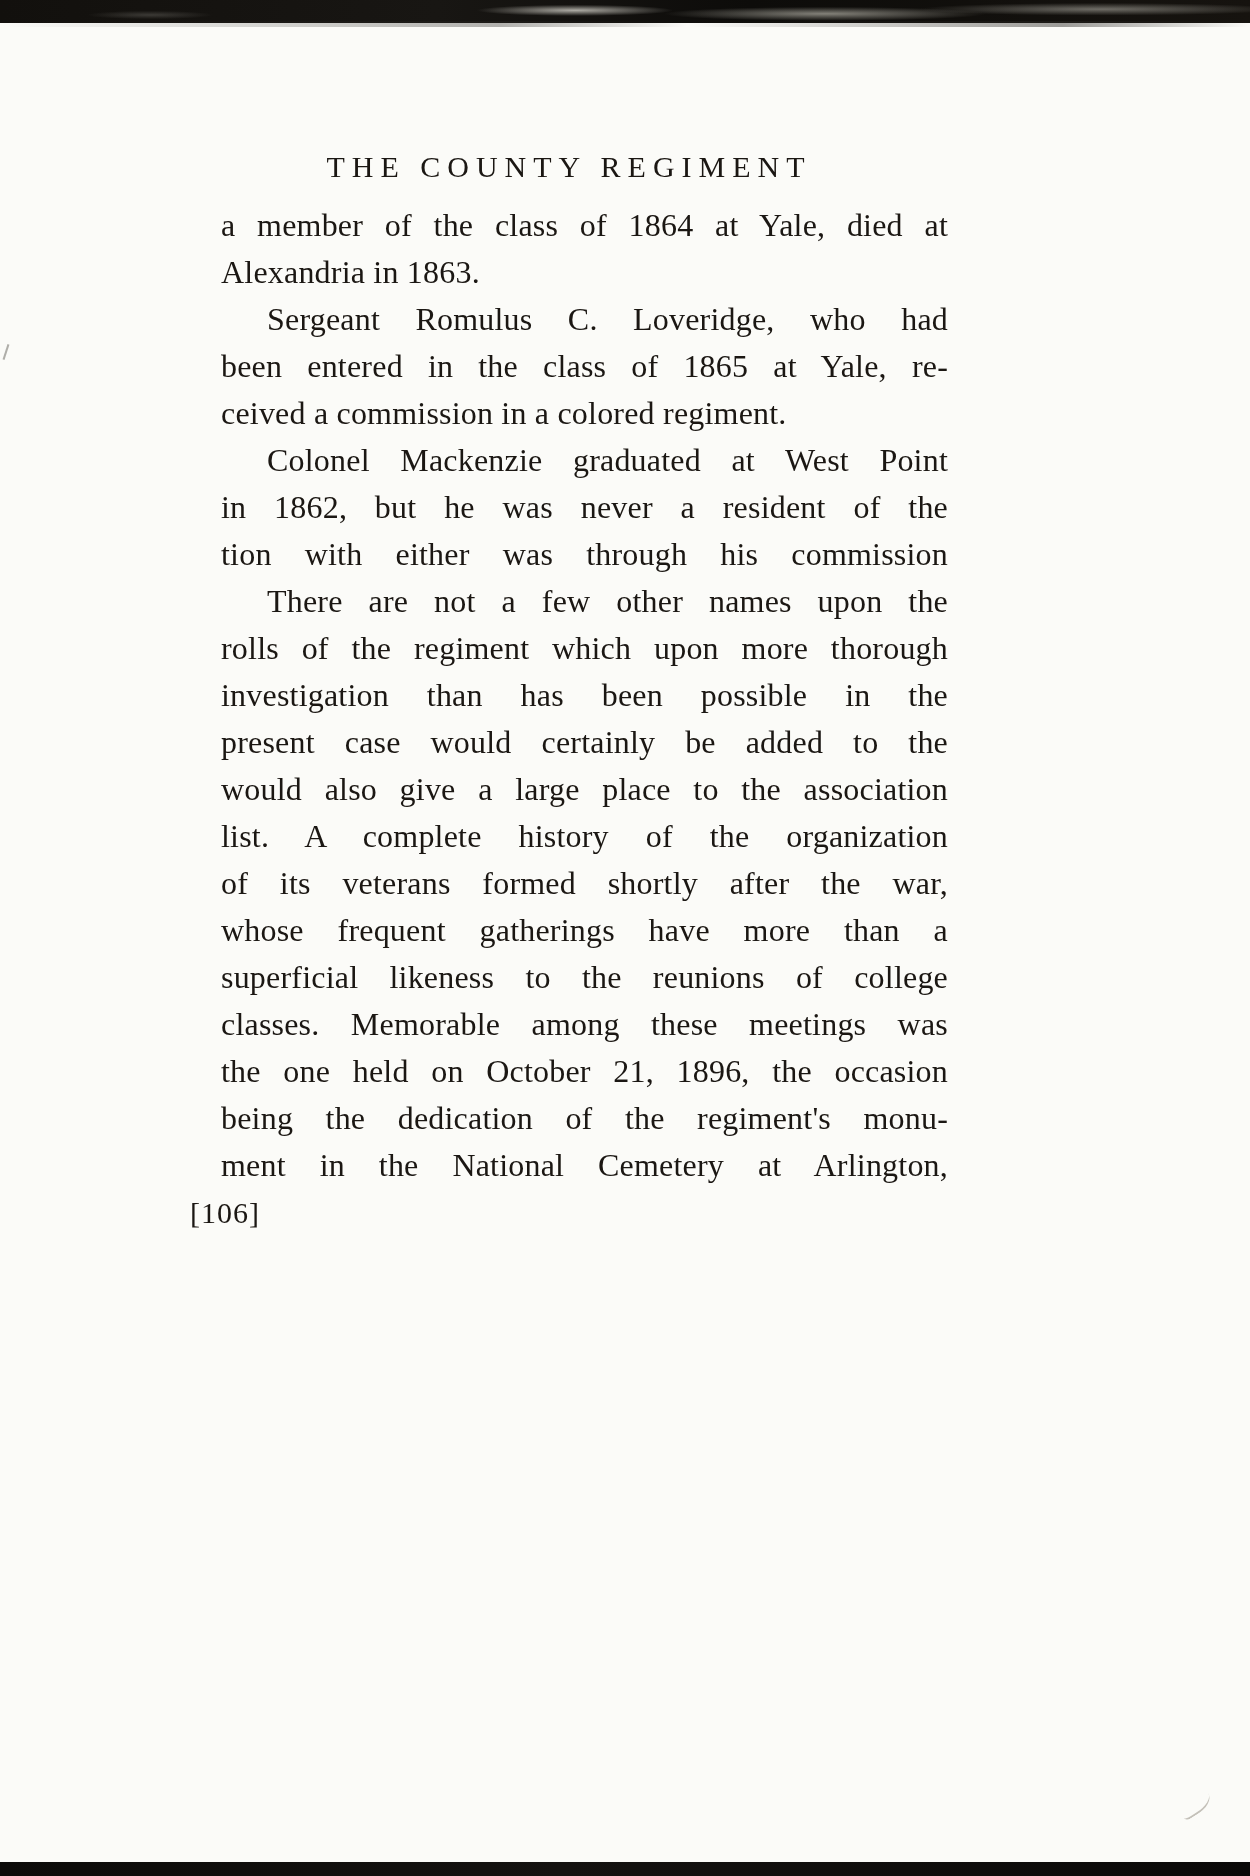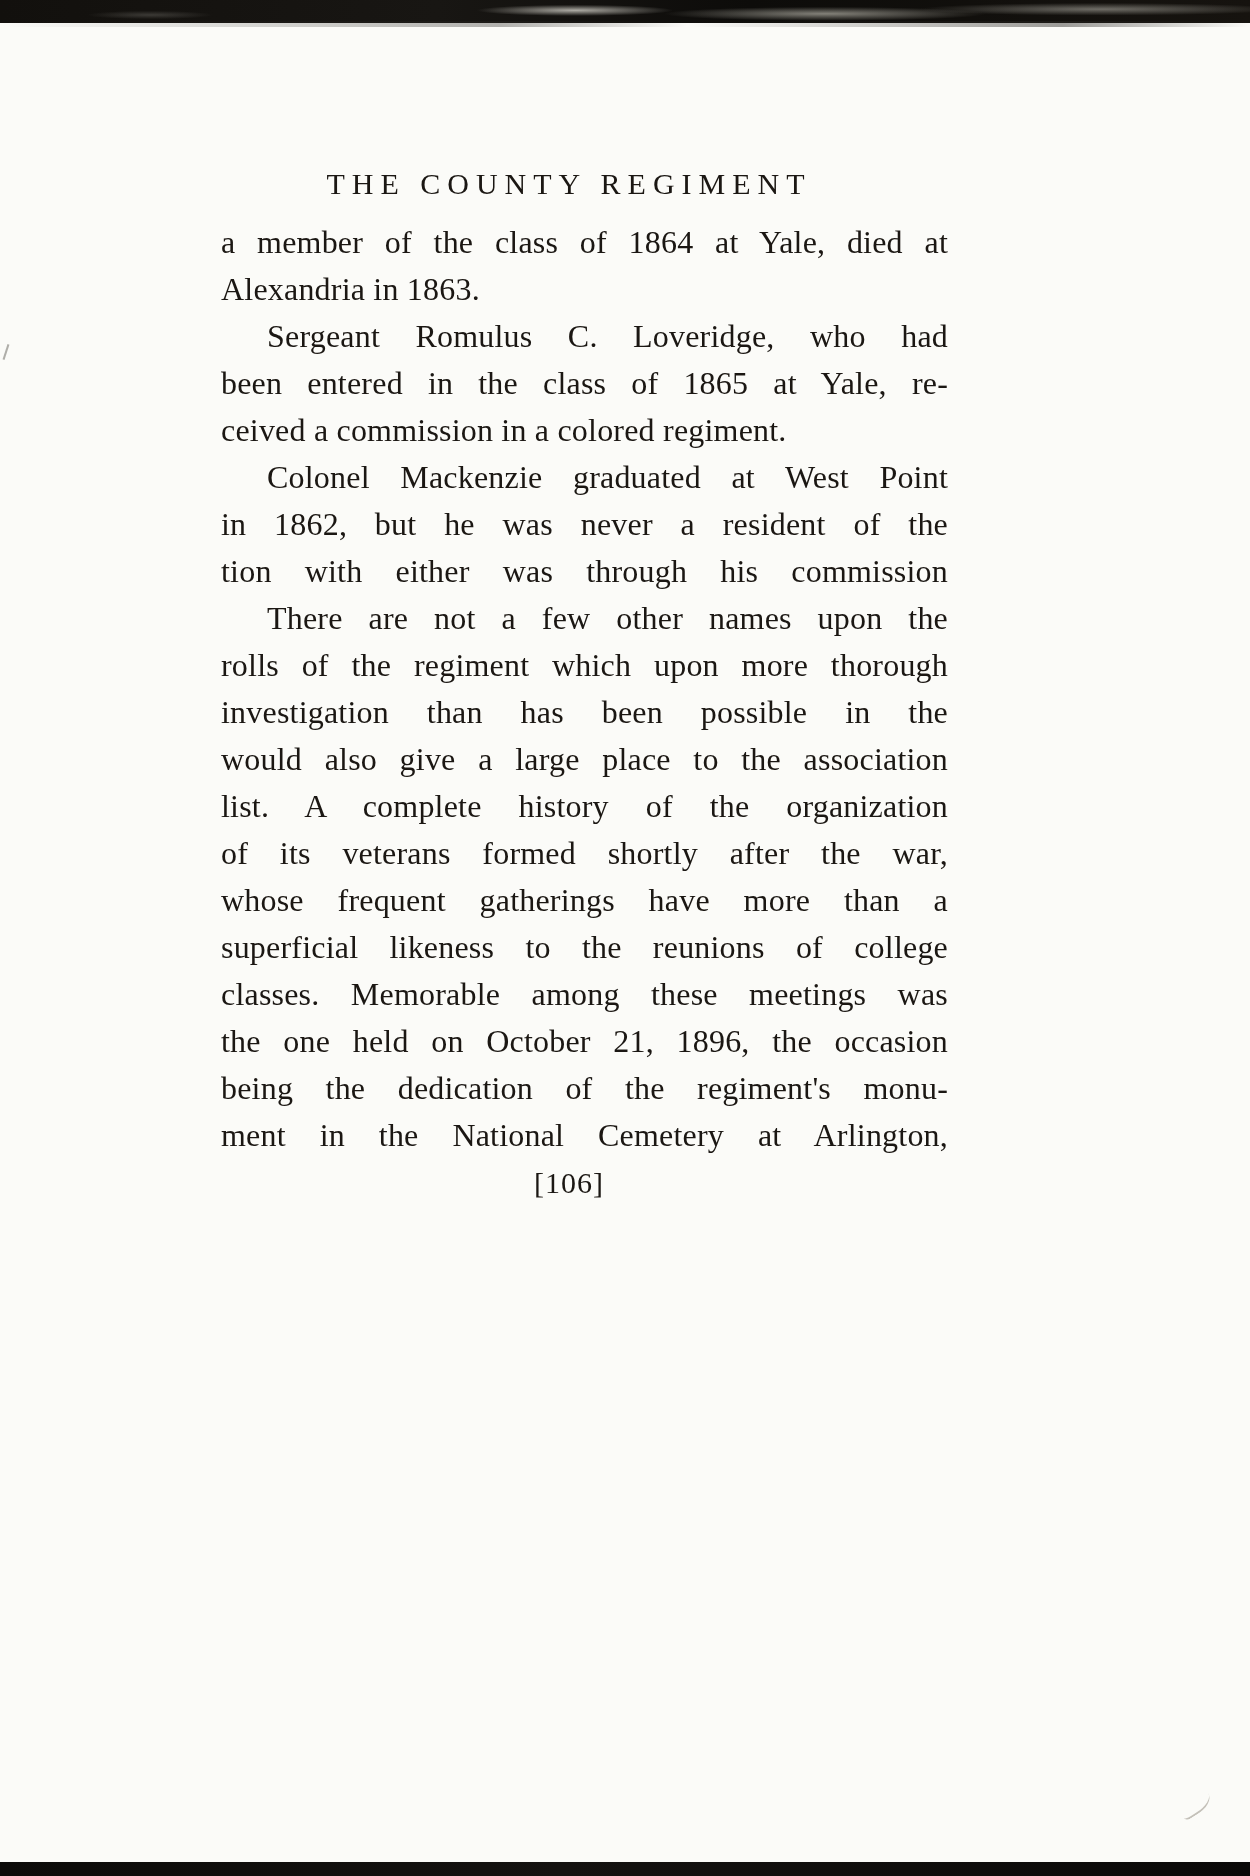--- a/index.html
+++ b/index.html
@@ -41,21 +41,21 @@
   .scan-edge-bottom {
     position: absolute;
     bottom: 0; left: 0;
     width: 100%;
     height: 14px;
     background: linear-gradient(90deg, #0c0b09 0%, #141210 45%, #0a0908 100%);
   }
   .text-block {
     position: absolute;
     left: 190px;
-    top: 165px;
+    top: 148px;
     width: 758px;
   }
   .page-header {
     font-size: 30px;
     font-weight: 400;
     letter-spacing: 7px;
     text-align: center;
     line-height: 38px;
     margin: 0 0 16px 0;
     white-space: nowrap;
@@ -71,21 +71,20 @@
   }
   .text-line.para-end {
     text-align-last: left;
   }
   .text-line.indent {
     padding-left: 46px;
   }
   .page-number {
     font-size: 30px;
     line-height: 48px;
-    text-align: center;
     letter-spacing: 1px;
   }
   
   .artifact-left-tick {
     position: absolute;
     left: 5px;
     top: 344px;
     width: 2px;
     height: 16px;
     background: #8f8d88;
@@ -121,20 +120,21 @@
         <div class="text-line para-end">Alexandria in 1863.</div>
         <div class="text-line indent">Sergeant Romulus C. Loveridge, who had</div>
         <div class="text-line">been entered in the class of 1865 at Yale, re-</div>
         <div class="text-line para-end">ceived a commission in a colored regiment.</div>
         <div class="text-line indent">Colonel Mackenzie graduated at West Point</div>
         <div class="text-line">in 1862, but he was never a resident of the</div>
         <div class="text-line">tion with either was through his commission</div>
         <div class="text-line indent">There are not a few other names upon the</div>
         <div class="text-line">rolls of the regiment which upon more thorough</div>
         <div class="text-line">investigation than has been possible in the</div>
+        <div class="text-line">present case would certainly be added to the</div>
         <div class="text-line">would also give a large place to the association</div>
         <div class="text-line">list. A complete history of the organization</div>
         <div class="text-line">of its veterans formed shortly after the war,</div>
         <div class="text-line">whose frequent gatherings have more than a</div>
         <div class="text-line">superficial likeness to the reunions of college</div>
         <div class="text-line">classes. Memorable among these meetings was</div>
         <div class="text-line">the one held on October 21, 1896, the occasion</div>
         <div class="text-line">being the dedication of the regiment's monu-</div>
         <div class="text-line">ment in the National Cemetery at Arlington,</div>
       </div>

